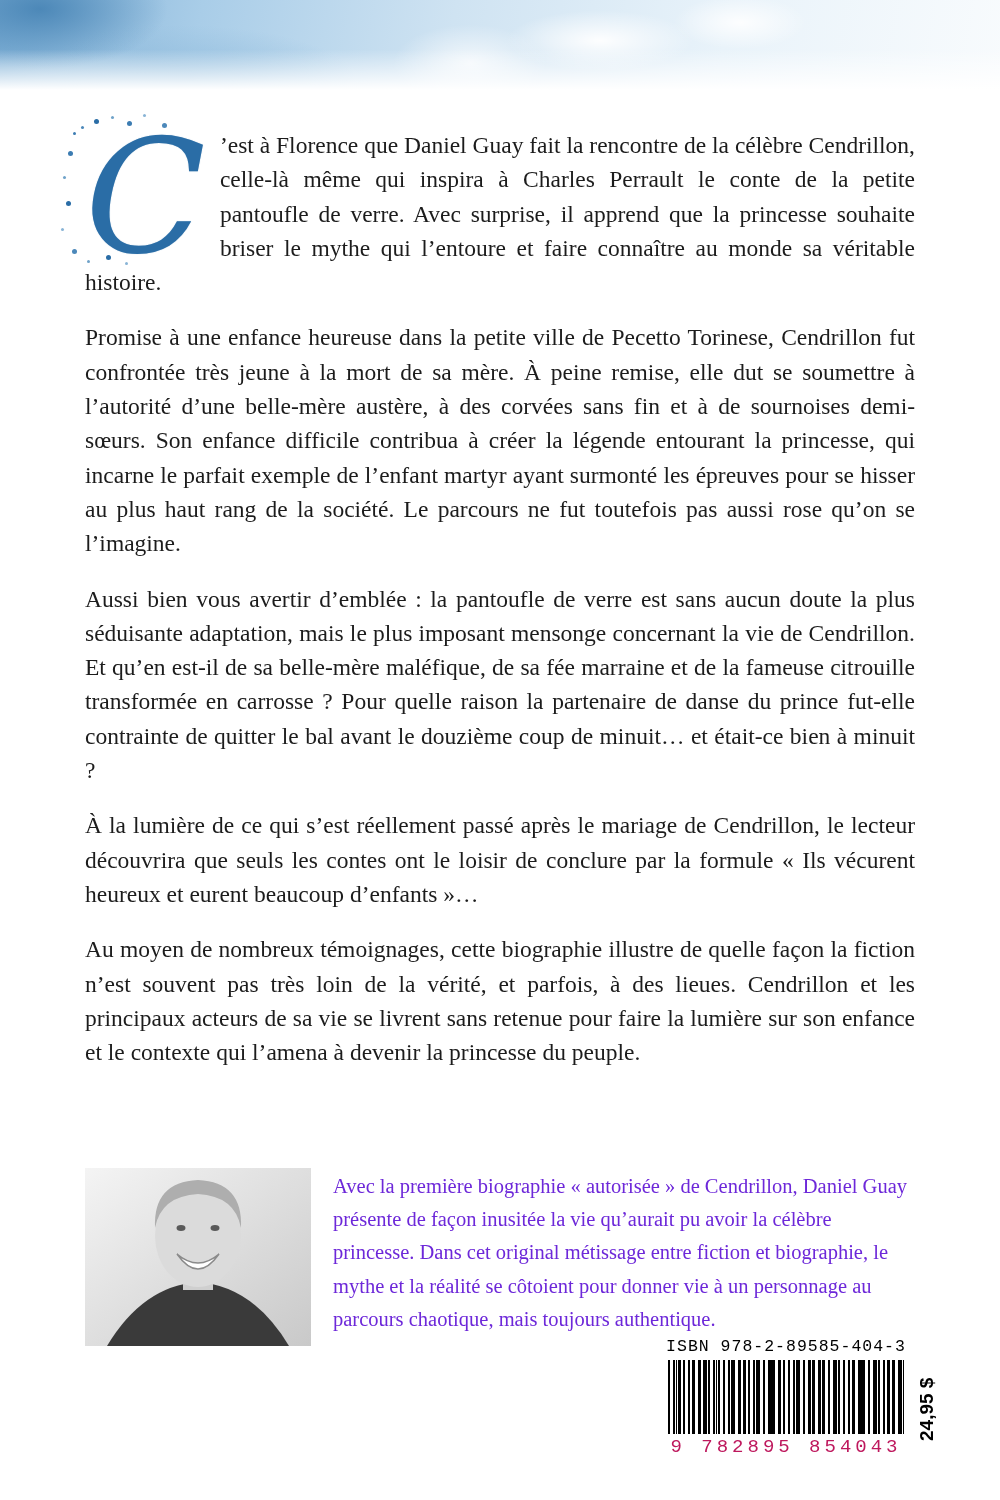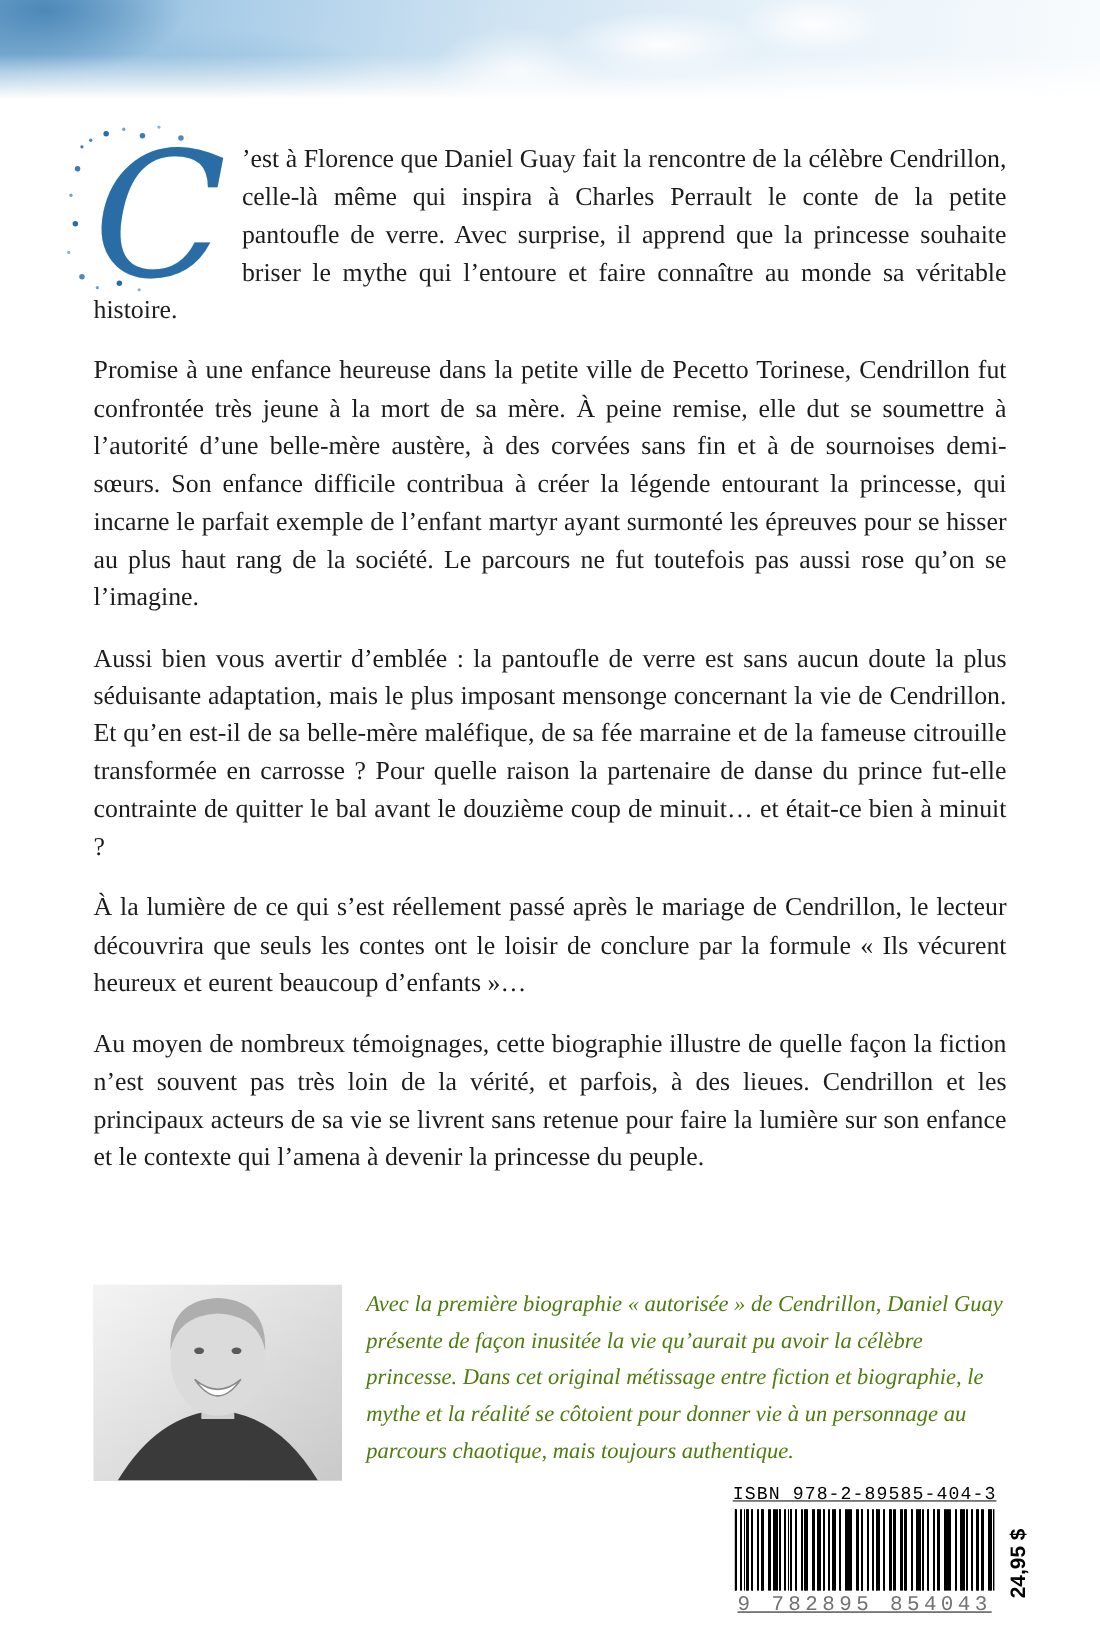--- a/index.html
+++ b/index.html
@@ -63,34 +63,32 @@
     display:flex;gap:22px;align-items:flex-start;
   }
   .photo{
     width:226px;height:178px;flex:0 0 auto;
     background:#e5e5e5;
     box-shadow:0 0 0 1px #cccccc inset;
   }
   .photo svg{display:block;width:100%;height:100%;}
   .bio{
     flex:1;
-    font-style:italic;
     font-size:20.5px;
     line-height:1.62;
     padding-top:2px;
-    color:#4d7c0f;
+    color:#6d28d9;
   }
   
   .barcode-area{
-    position:absolute;right:62px;bottom:28px;
+    position:absolute;right:62px;bottom:40px;
     width:252px;
     background:#ffffff;
     text-align:center;
     padding:4px 26px 2px 6px;
-    text-decoration:underline;
   }
   .isbn{
     font-family:"Liberation Mono", monospace;
     font-size:16.5px;
     letter-spacing:1px;
     color:#000;
     white-space:nowrap;
   }
   .bars{
     height:74px;
@@ -98,21 +96,21 @@
     background:
       repeating-linear-gradient(90deg, #000 0 2px, rgba(0,0,0,0) 2px 5px),
       repeating-linear-gradient(90deg, #000 0 1px, rgba(0,0,0,0) 1px 8px),
       repeating-linear-gradient(90deg, rgba(0,0,0,0) 0 11px, #000 11px 13px),
       #fff;
   }
   .digits{
     font-family:"Liberation Mono", monospace;
     font-size:19px;
     letter-spacing:4px;
-    color:#737373;
+    color:#be185d;
     white-space:nowrap;
   }
   .price{
     position:absolute;
     right:0px;top:6px;
     height:140px;
     writing-mode:vertical-rl;
     transform:rotate(180deg);
     font-family:"Liberation Sans", sans-serif;
     font-weight:bold;

